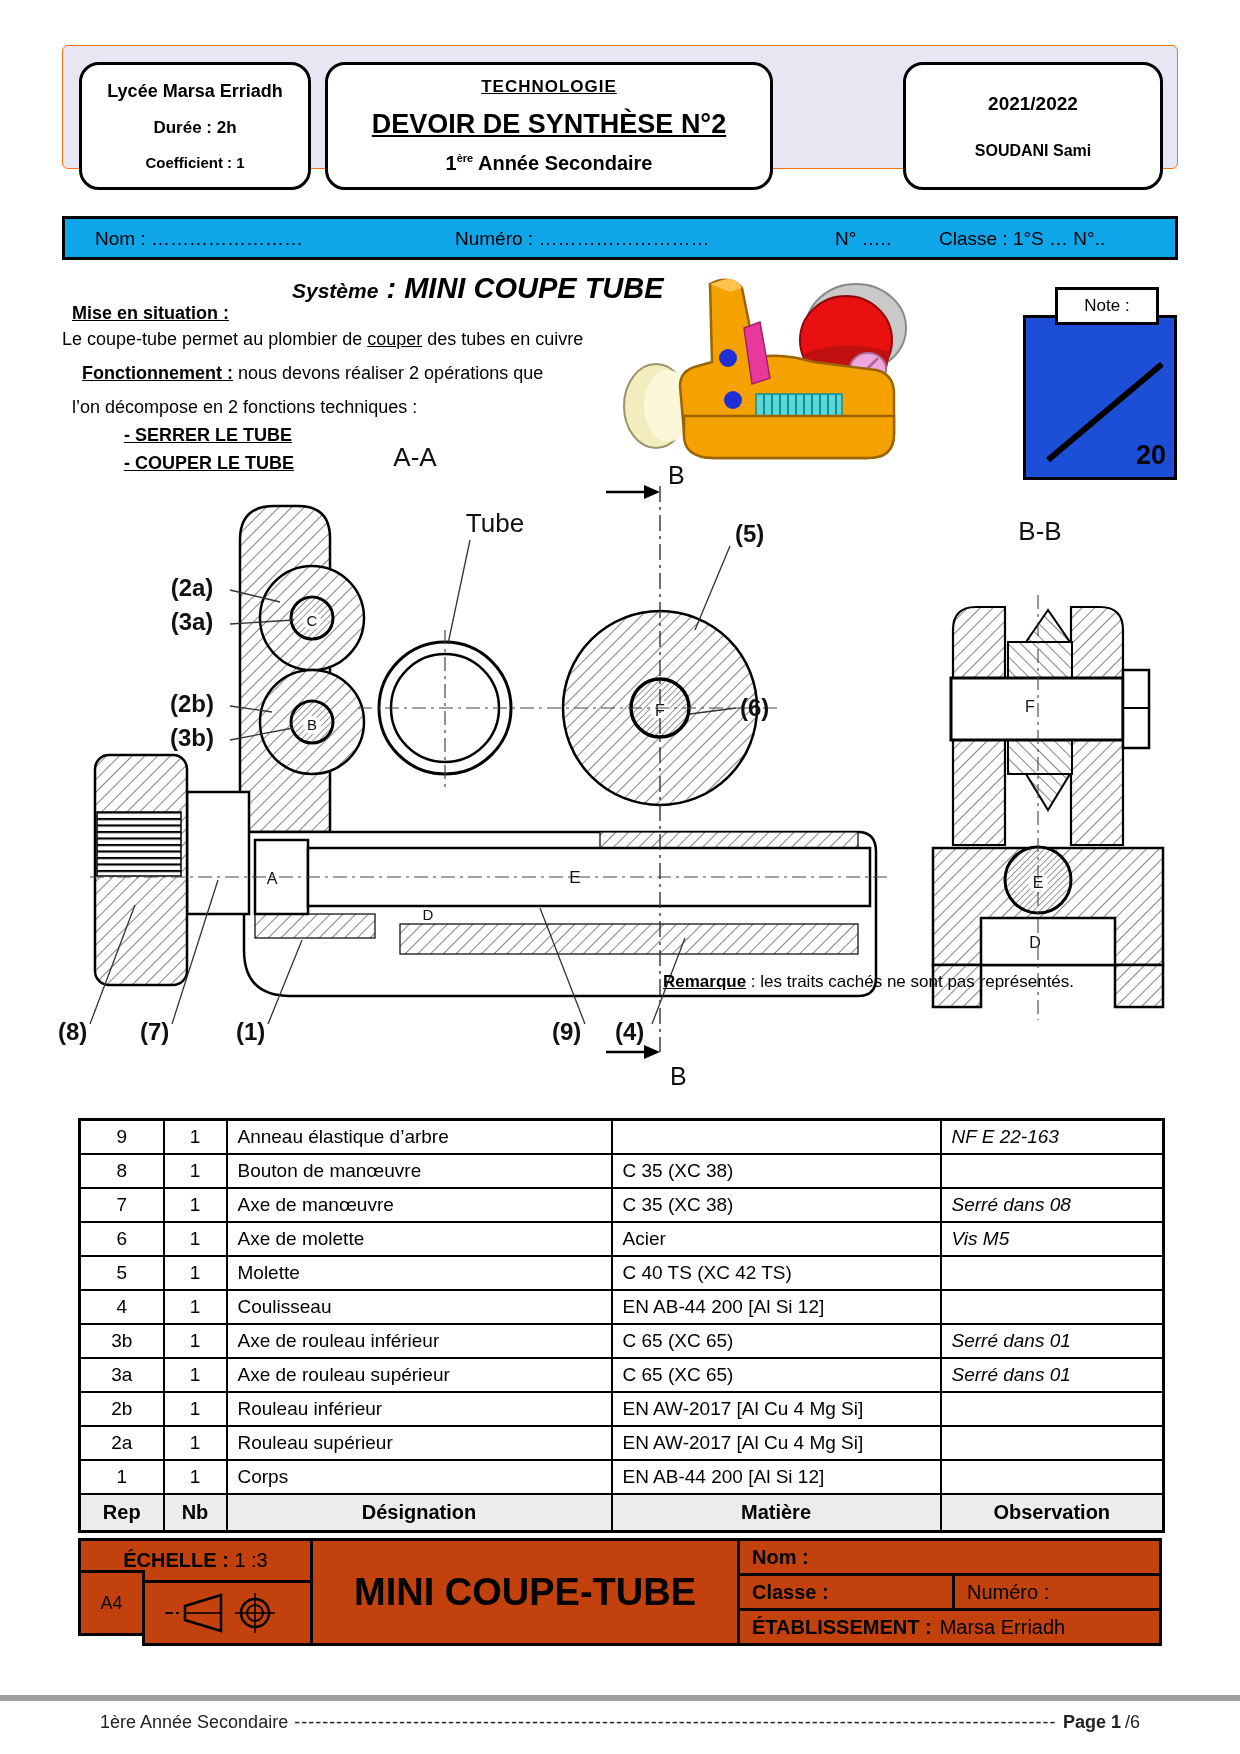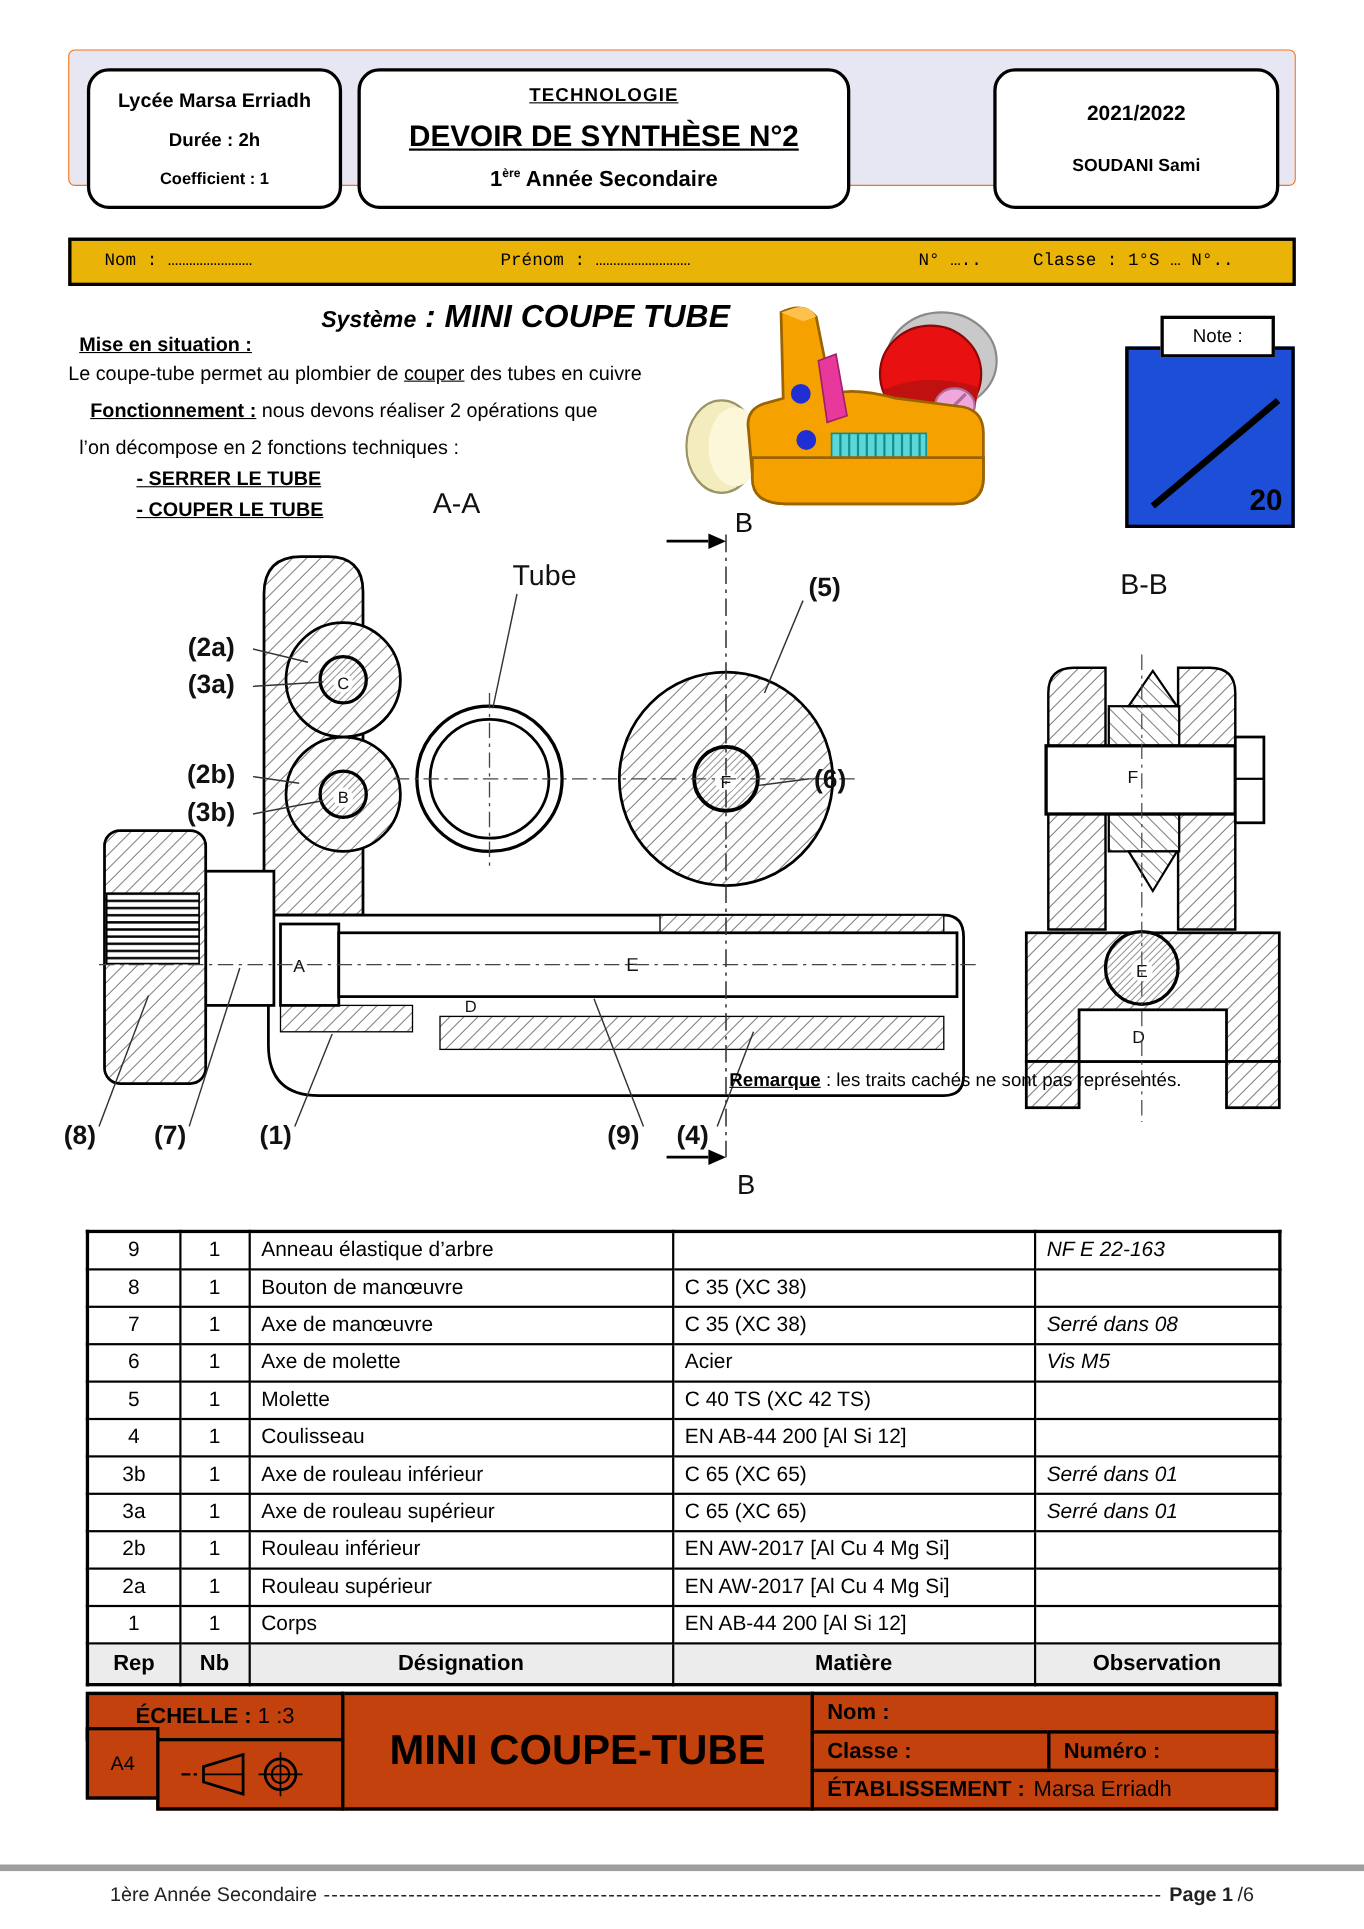--- a/index.html
+++ b/index.html
@@ -19,21 +19,21 @@
   .t-coef   { font-weight:bold; font-size:15px; }
   .t-subject{ font-weight:bold; font-size:17px; text-decoration:underline; letter-spacing:1px; }
   .t-title  { font-weight:bold; font-size:27px; text-decoration:underline; }
   .t-grade  { font-weight:bold; font-size:20px; }
   .t-grade sup { font-size:11px; }
   .t-year   { font-weight:bold; font-size:19px; }
   .t-teacher{ font-weight:bold; font-size:16px; }
 
   
   .idrow { position:absolute; left:62px; top:216px; width:1116px; height:44px;
-           background:#eab308; border:3px solid #000; font-size:16px;font-family:Liberation Mono, monospace; }
+           background:#0ea5e9; border:3px solid #000; font-size:19px; }
   .idrow span { position:absolute; top:9px; white-space:nowrap; }
   .id-nom    { left:30px; }
   .id-prenom { left:390px; }
   .id-num    { left:770px; }
   .id-classe { left:874px; }
 
   
   .sysline { position:absolute; left:292px; top:272px; white-space:nowrap; }
   .sysline .sys-w  { font-style:italic; font-weight:bold; font-size:21px; }
   .sysline .sys-n  { font-style:italic; font-weight:bold; font-size:29px; }
@@ -70,21 +70,21 @@
   .tblock { position:absolute; left:78px; top:1538px; width:1084px; height:108px; }
   .tcell { position:absolute; border:3px solid #000; background:#c2410c; display:flex; align-items:center; }
   .tc-echelle { left:0; top:0; width:235px; height:45px; justify-content:center; font-size:20px; }
   .tc-echelle .b { font-weight:bold; }
   .tc-a4 { left:0; top:32px; width:67px; height:66px; justify-content:center; font-size:18px; }
   .tc-sym { left:64px; top:42px; width:171px; height:66px; justify-content:center; }
   .tc-title { left:232px; top:0; width:430px; height:108px; justify-content:center;
               font-weight:bold; font-size:38px; letter-spacing:0px; }
   .tc-nom { left:659px; top:0; width:425px; height:38px; padding-left:12px; font-weight:bold; font-size:20px; }
   .tc-classe { left:659px; top:35px; width:218px; height:38px; padding-left:12px; font-weight:bold; font-size:20px; }
-  .tc-numero { left:874px; top:35px; width:210px; height:38px; padding-left:12px; font-weight:bold; font-size:20px; }
+  .tc-numero { left:874px; top:35px; width:210px; height:38px; padding-left:12px; font-weight:normal; font-size:20px; }
   .tc-etab { left:659px; top:70px; width:425px; height:38px; padding-left:12px; font-size:20px; }
   .tc-etab .b { font-weight:bold; }
   .tc-etab .v { margin-left:8px; }
 
   
   .footbar { position:absolute; left:0; top:1695px; width:1240px; height:6px; background:#9e9e9e; }
   .footline { position:absolute; left:100px; top:1712px; width:1040px; display:flex;
               align-items:baseline; font-size:18px; color:#222; }
   .footline .dash { flex:1; overflow:hidden; white-space:nowrap; margin:0 6px; letter-spacing:1px; }
   .footline .pg { font-weight:bold; white-space:nowrap; }
@@ -109,21 +109,21 @@
       <div class="t-grade"><span>1</span><sup>ère</sup><span> Année Secondaire</span></div>
     </div>
     <div class="hbox hbox-right">
       <div class="t-year">2021/2022</div>
       <div class="t-teacher">SOUDANI Sami</div>
     </div>
   </div>
 
   <div class="idrow">
     <span class="id-nom">Nom : ……………………</span>
-    <span class="id-prenom">Prénom : ………………………</span>
+    <span class="id-prenom">Numéro : ………………………</span>
     <span class="id-num">N° …..</span>
     <span class="id-classe">Classe : 1°S … N°..</span>
   </div>
 
   <div class="sysline">
     <span class="sys-w">Système</span><span class="sys-n"> : </span><span class="sys-n">MINI COUPE TUBE</span>
   </div>
 
   <div class="situation">
     <div><span class="h">Mise en situation :</span></div>

